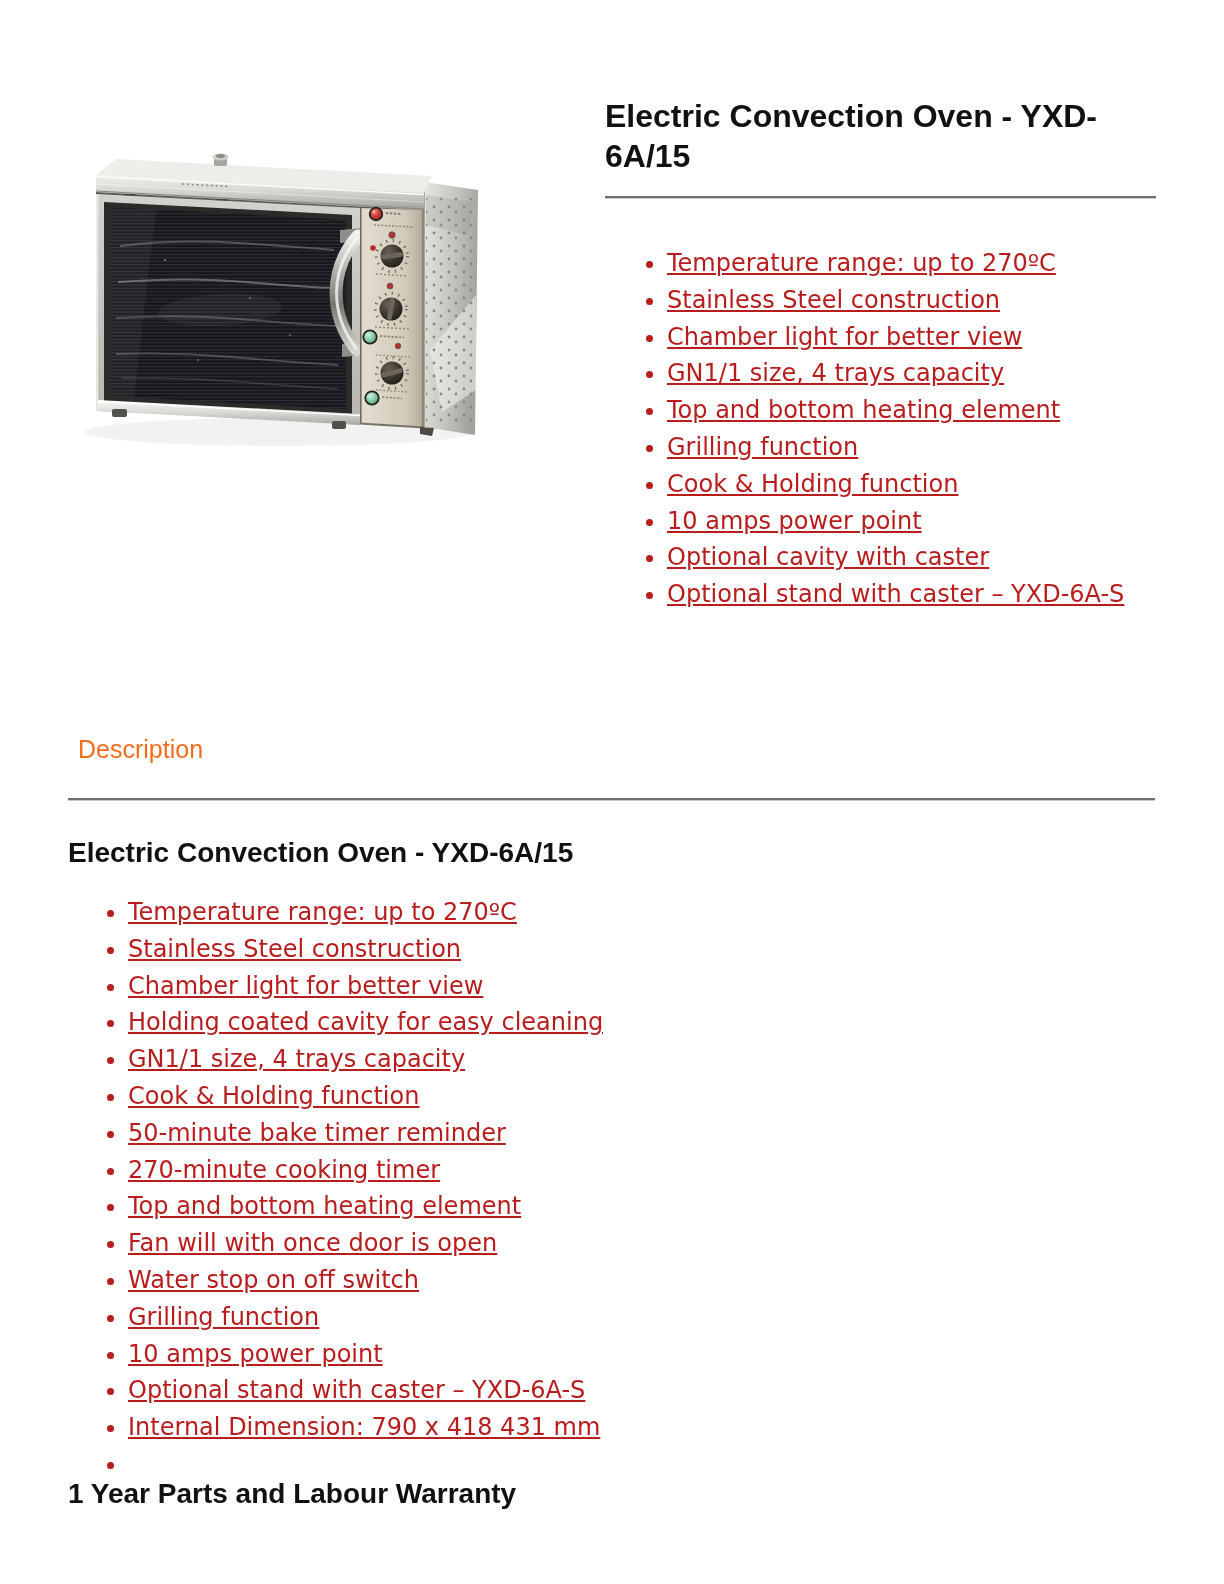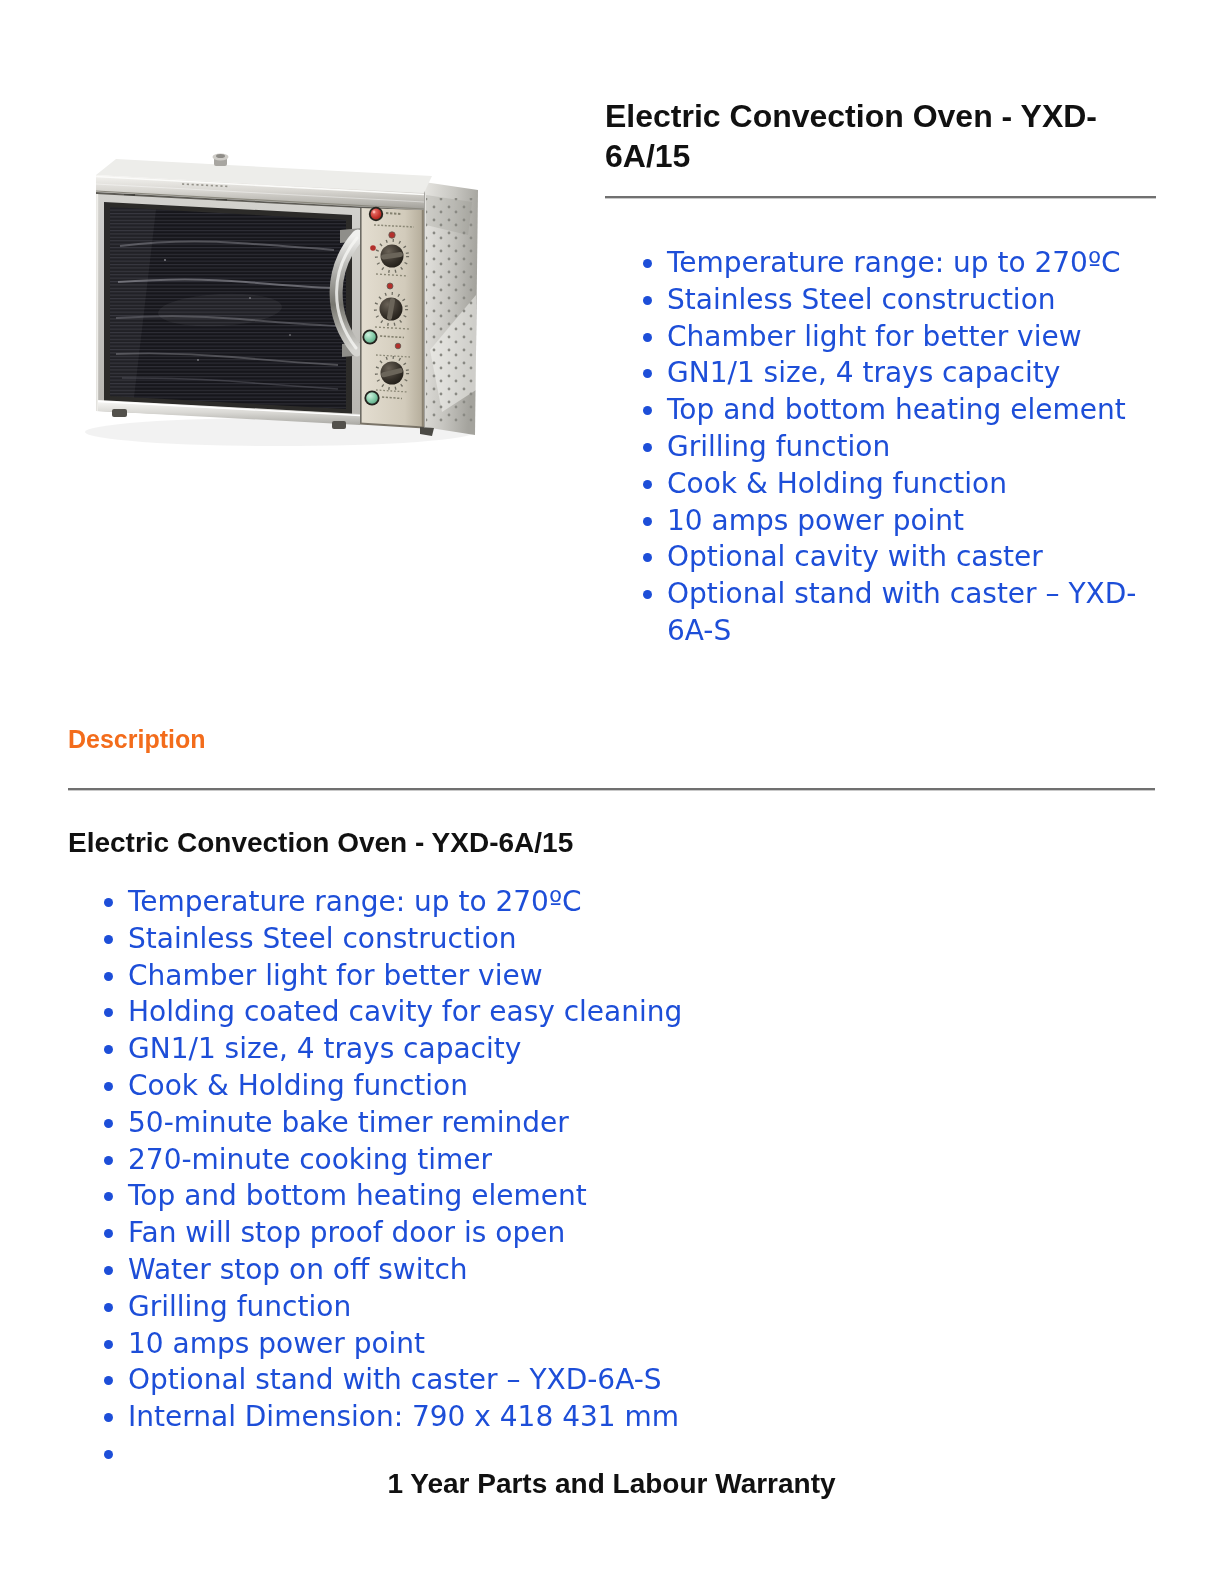--- a/index.html
+++ b/index.html
@@ -18,38 +18,38 @@
   .intro h1{
     margin:0;font-family:"Liberation Sans",sans-serif;
     font-weight:bold;font-size:32px;line-height:40px;color:#111111;
   }
   .rule{border:0;height:2px;background:#707070;box-shadow:0 1px 0 #c9c9c9;margin:0;}
   .intro .rule{margin-top:20px;}
   ul.feature-list{
     margin:0;padding:0 0 0 62px;list-style:disc outside;
   }
   ul.feature-list li{
-    font-size:28px;line-height:36.8px;color:#1d4ed8;
+    font-size:24px;line-height:36.8px;color:#b91c1c;text-decoration:underline;
   }
   .intro ul.feature-list{margin-top:47px;}
   
   .description{position:absolute;left:68px;top:724px;width:1087px;}
   .description h2{
-    margin:0;font-family:"Liberation Sans",sans-serif;
-    font-weight:bold;font-size:25px;line-height:30px;color:#f36c1b;
+    margin:10px;font-family:"Liberation Sans",sans-serif;
+    font-weight:normal;font-size:25px;line-height:30px;color:#f36c1b;
   }
   .description .rule{margin-top:34px;}
   .description h3.subtitle{
     margin:36px 0 0 0;font-family:"Liberation Sans",sans-serif;
     font-weight:bold;font-size:28px;line-height:34px;color:#111111;
   }
   .description ul.feature-list{margin-top:24px;padding-left:60px;}
   .description h3.warranty{
     margin:-6px 0 0 0;font-family:"Liberation Sans",sans-serif;
-    font-weight:bold;font-size:28px;line-height:34px;color:#111111;text-align:center;
+    font-weight:bold;font-size:28px;line-height:34px;color:#111111;
   }
 </style>
 </head>
 <body>
 
 <div class="page">
 
   <div class="product-image">
     <svg width="440" height="470" viewBox="0 0 440 470" xmlns="http://www.w3.org/2000/svg">
       <defs>
@@ -245,21 +245,21 @@
     <ul class="feature-list">
       <li>Temperature range: up to 270ºC</li>
       <li>Stainless Steel construction</li>
       <li>Chamber light for better view</li>
       <li>Holding coated cavity for easy cleaning</li>
       <li>GN1/1 size, 4 trays capacity</li>
       <li>Cook &amp; Holding function</li>
       <li>50-minute bake timer reminder</li>
       <li>270-minute cooking timer</li>
       <li>Top and bottom heating element</li>
-      <li>Fan will stop proof door is open</li>
+      <li>Fan will with once door is open</li>
       <li>Water stop on off switch</li>
       <li>Grilling function</li>
       <li>10 amps power point</li>
       <li>Optional stand with caster – YXD-6A-S</li>
       <li>Internal Dimension: 790 x 418 431 mm</li>
       <li></li>
     </ul>
     <h3 class="warranty">1 Year Parts and Labour Warranty</h3>
   </div>
 

